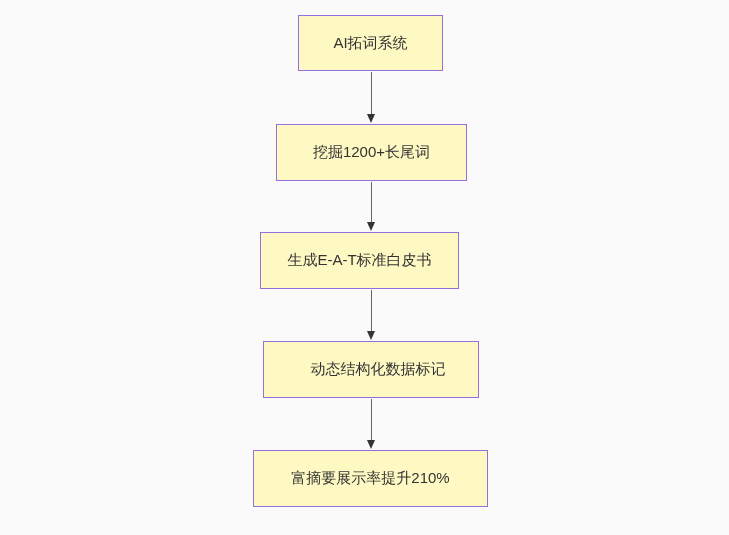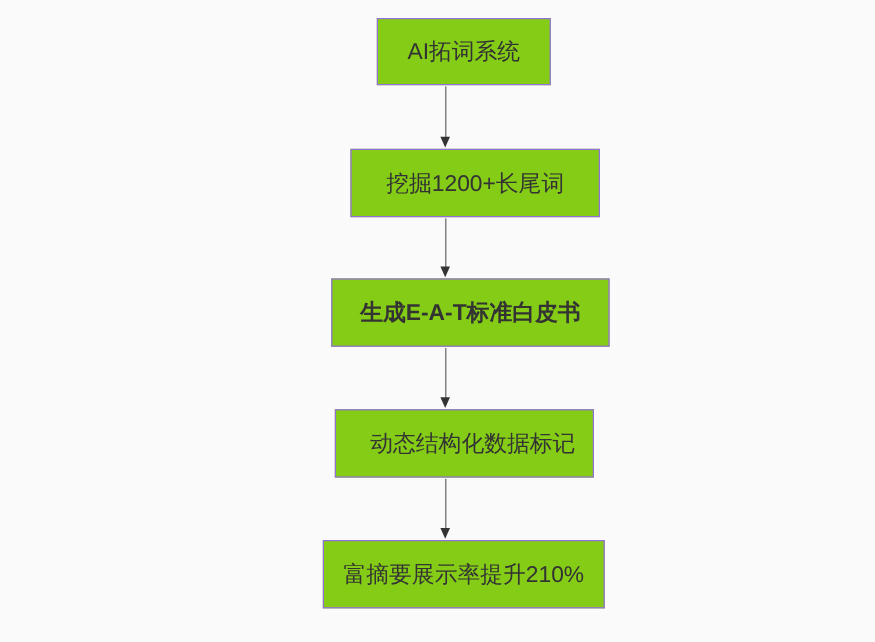--- a/index.html
+++ b/index.html
@@ -11,34 +11,33 @@
     position: relative;
     width: 729px;
     height: 535px;
     background: #fafafa;
     overflow: hidden;
     font-family: "Liberation Sans", "DejaVu Sans", sans-serif;
   }
   .flow-node {
     position: absolute;
     box-sizing: border-box;
-    background: #84cc16;
+    background: #fef9c3;
     border: 1px solid #9370DB;
     color: #333333;
-    font-size: 19px;
+    font-size: 15px;
     display: flex;
     align-items: center;
     justify-content: center;
     text-align: center;
     white-space: nowrap;
-    margin-left: 16px;
   }
   .node-1 { left: 298px; top: 15px;  width: 145px; height: 56px; }
-  .node-2 { left: 276px; top: 124px; width: 208px; height: 57px; }
-  .node-3 { left: 260px; top: 232px; width: 232px; height: 57px; font-weight: bold; }
+  .node-2 { left: 276px; top: 124px; width: 191px; height: 57px; }
+  .node-3 { left: 260px; top: 232px; width: 199px; height: 57px; }
   .node-4 { left: 263px; top: 341px; width: 216px; height: 57px; padding-left: 14px; }
   .node-5 { left: 253px; top: 450px; width: 235px; height: 57px; }
 
   .flow-arrow {
     position: absolute;
     left: 366px;
     width: 11px;
   }
   .arrow-1 { top: 72px;  height: 51px; }
   .arrow-2 { top: 182px; height: 49px; }

